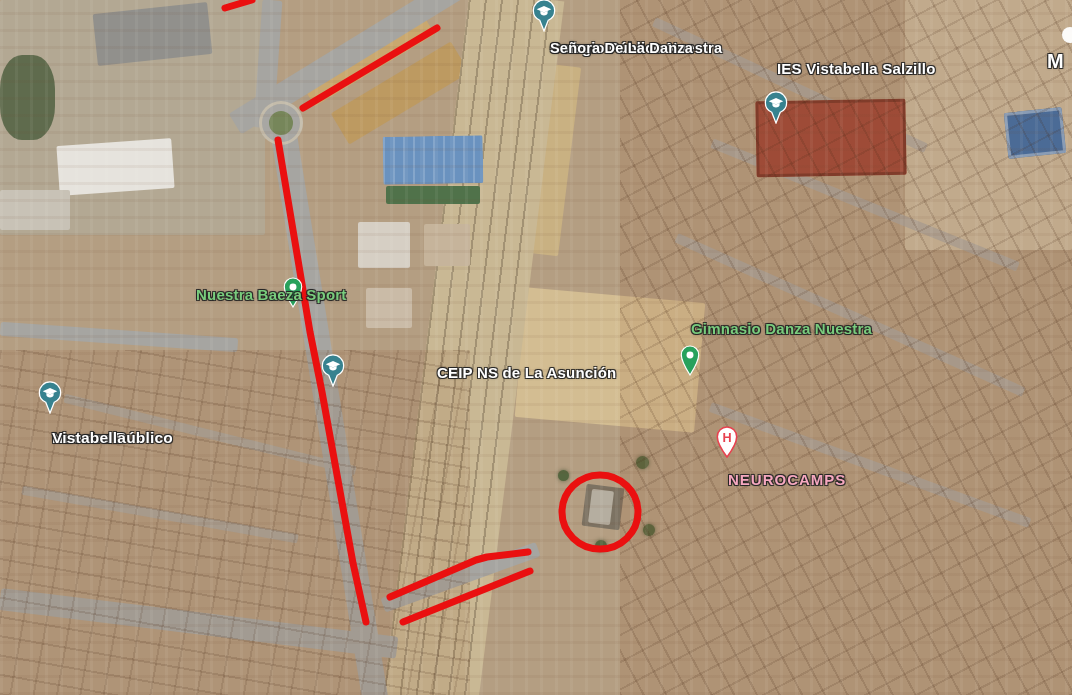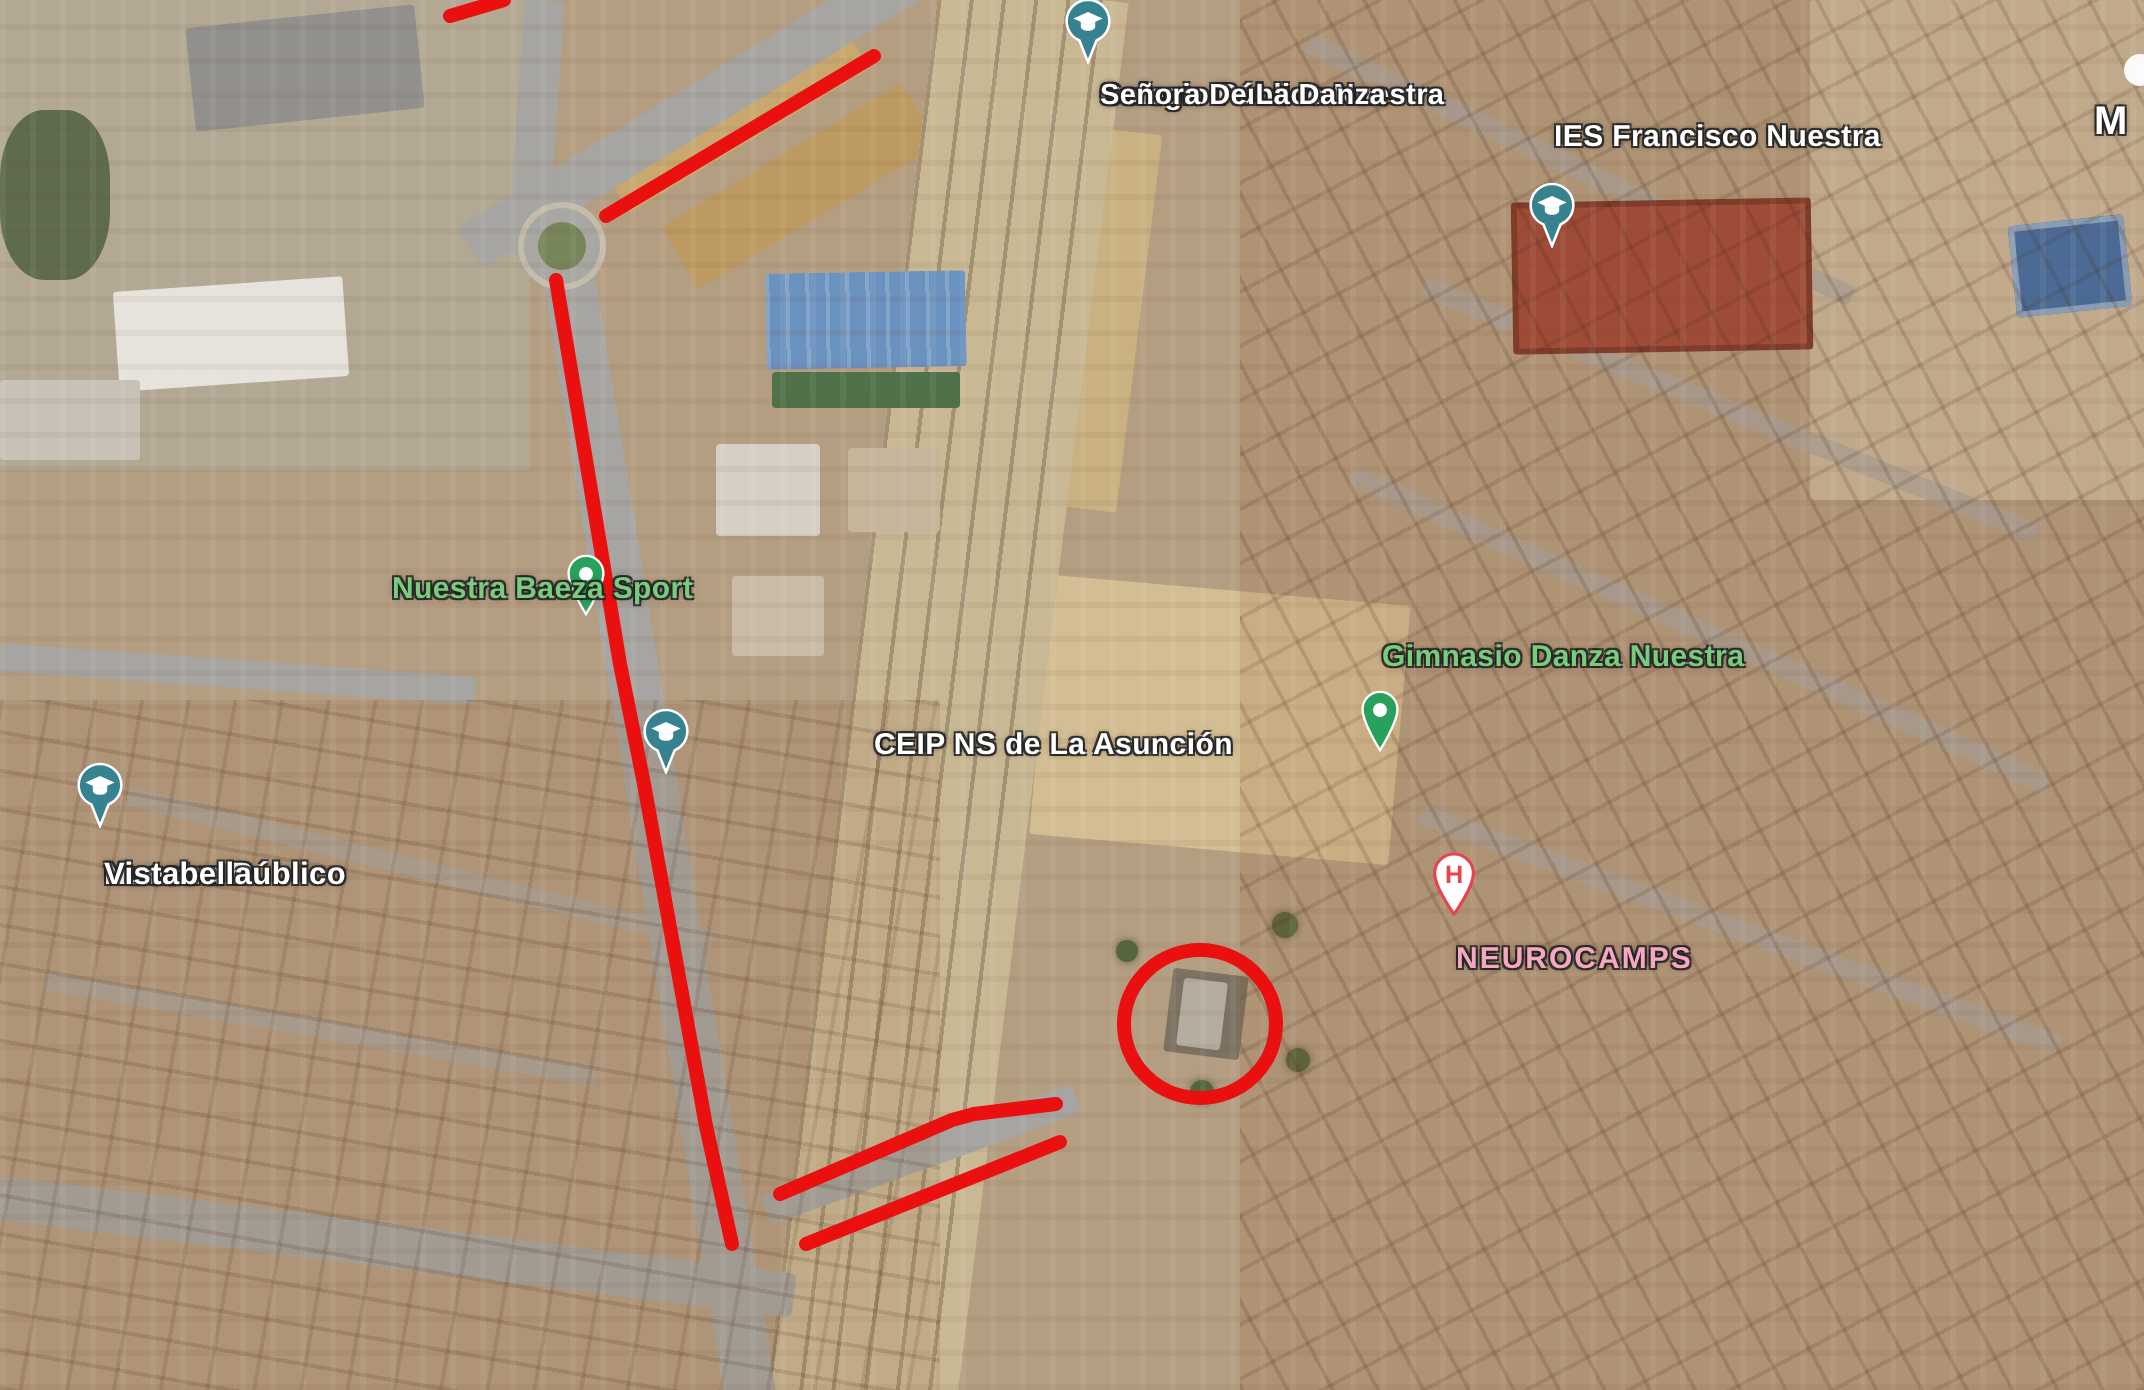--- a/index.html
+++ b/index.html
@@ -144,21 +144,21 @@
     <path d="M12 1C6.5 1 2 5.5 2 11c0 7.4 10 21 10 21s10-13.6 10-21C22 5.5 17.5 1 12 1z" fill="#fff" stroke="var(--pin-red)" stroke-width="1.6"></path>
     <text x="12" y="16" text-anchor="middle" font-family="Liberation Sans, sans-serif" font-size="13" font-weight="bold" fill="var(--pin-red)">H</text>
   </svg>
   <div class="patch" style="left:1062px;top:27px;width:16px;height:16px;background:#fff;border-radius:50%;opacity:.95;"></div>
 
   <div class="map-label" style="left:550px;top:40px;font-size:14.5px;">
     <div>Colegio Público Nuestra</div>
     <div>Señora De La Danza</div>
   </div>
   <div class="map-label" style="left:777px;top:61px;">
-    <div>IES Francisco Nuestra</div>
+    <div>IES Vistabella Salzillo</div>
   </div>
   <div class="map-label green" style="left:196px;top:287px;">
     <div>Nuestra Baeza Sport</div>
   </div>
   <div class="map-label green" style="left:691px;top:321px;">
     <div>Gimnasio Danza Nuestra</div>
   </div>
   <div class="map-label" style="left:437px;top:365px;">
     <div>CEIP NS de La Asunción</div>
   </div>

